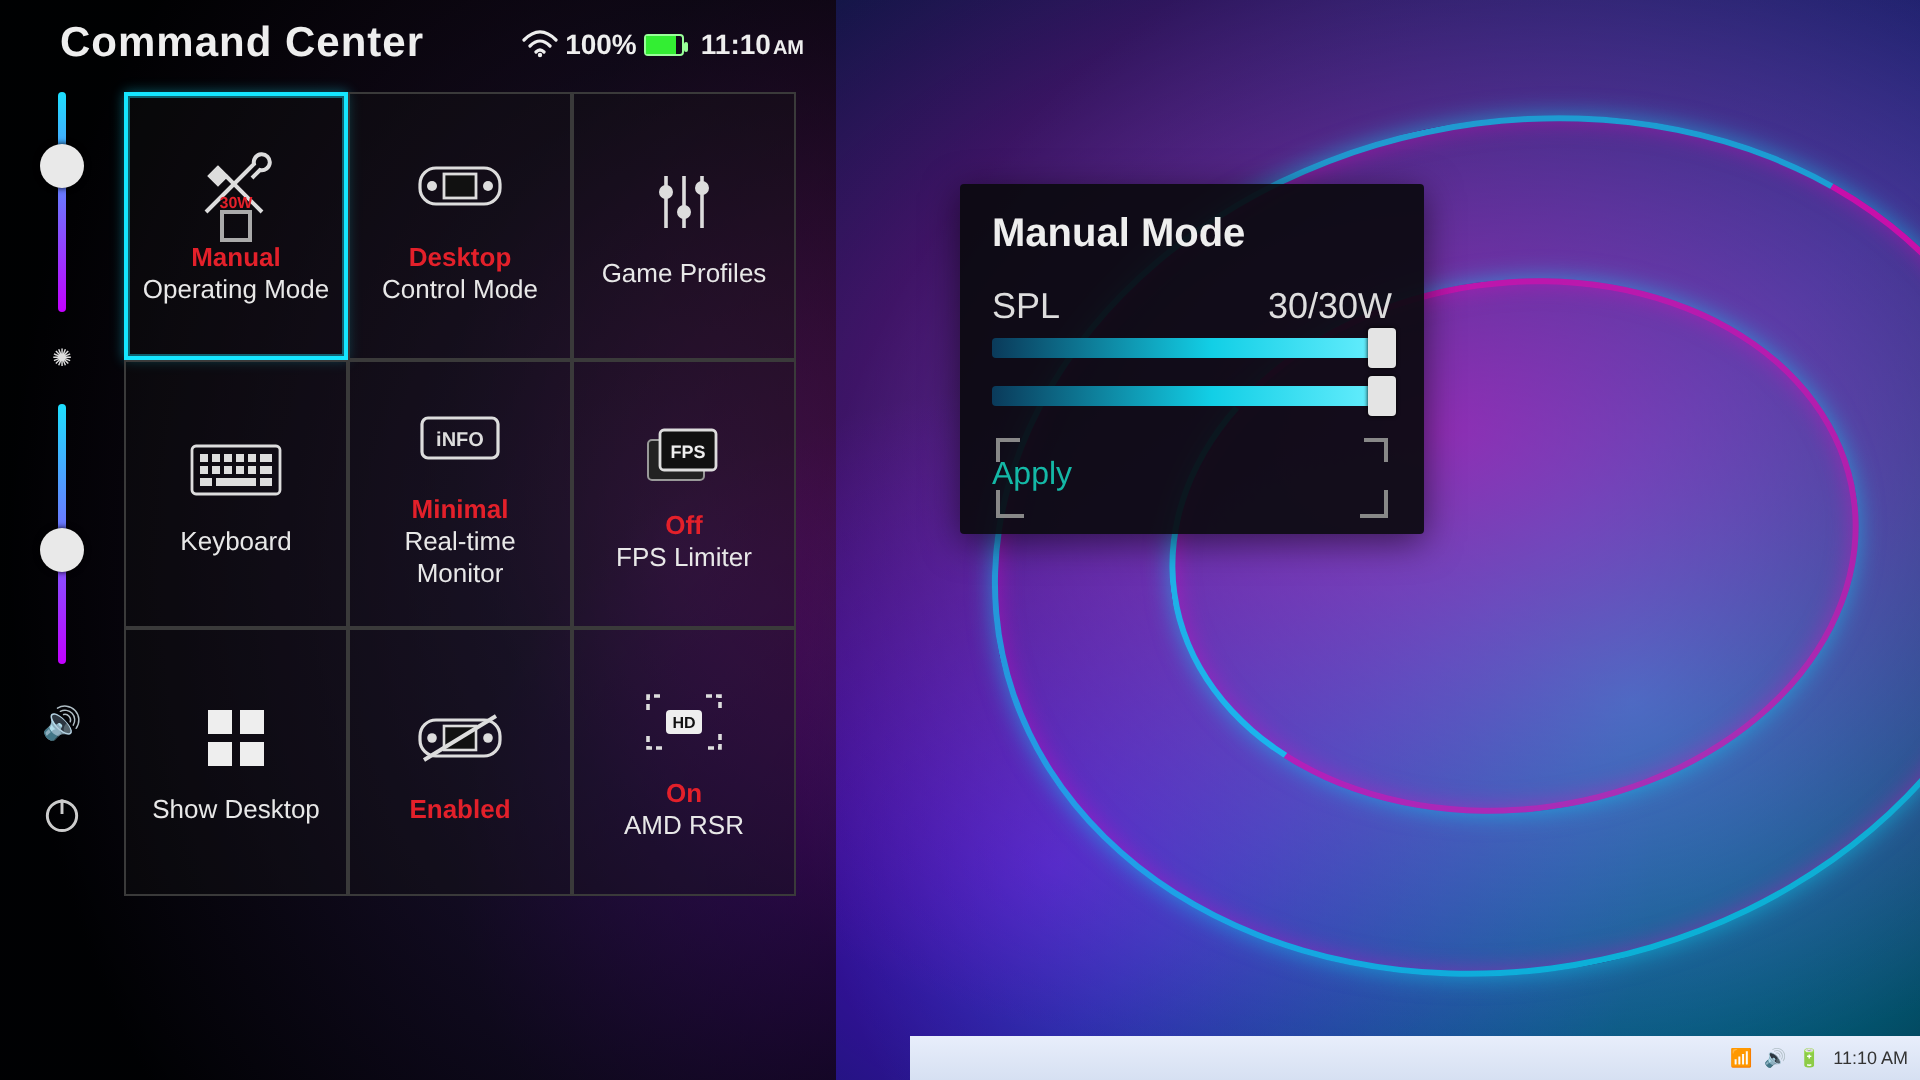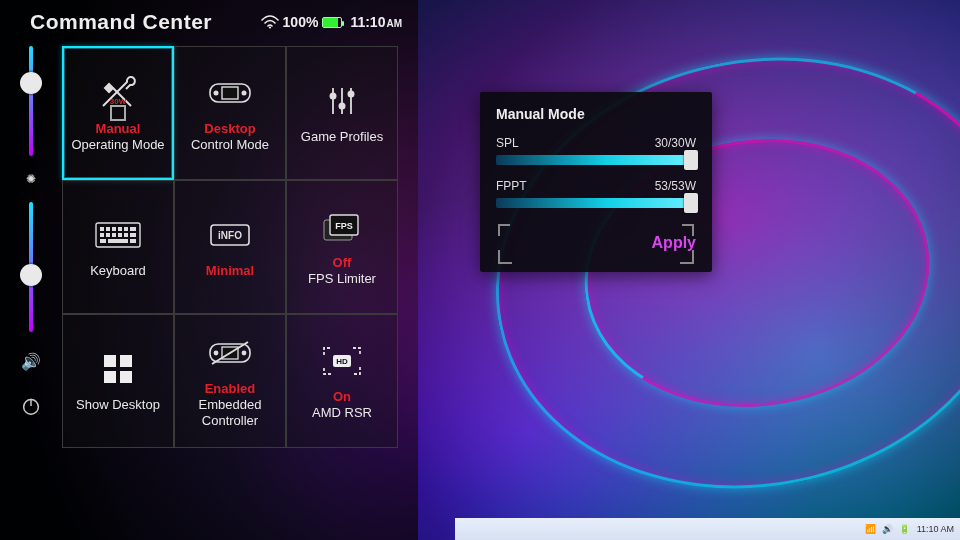--- a/index.html
+++ b/index.html
@@ -96,34 +96,34 @@
   .tile .state { color:#e3202a; font-weight:600; font-size:13px; }
   .tile .label { color:#e8e8e8; font-size:13px; }
 
   
   .manual {
     position:absolute; left:480px; top:92px; width:232px;
     background: rgba(10,10,14,0.92); color:#eee; z-index:3;
     padding:14px 16px 6px; border-radius:2px;
     box-shadow:0 4px 18px rgba(0,0,0,0.55);
   }
-  .manual h3{font-size:14px; font-weight:700; margin-bottom:14px;}
+  .manual h3{font-size:20px; font-weight:700; margin-bottom:14px;}
   .mrow{margin-bottom:14px;}
-  .mrow .top{display:flex;justify-content:space-between;font-size:12px;margin-bottom:5px;color:#ddd;}
+  .mrow .top{display:flex;justify-content:space-between;font-size:18px;margin-bottom:5px;color:#ddd;}
   .slider{
     height:10px; position:relative; border-radius:2px;
     background:linear-gradient(90deg,#0a3a5a 0%, #12cfe6 55%, #6df0ff 100%);
   }
   .slider .thumb{
     position:absolute; right:-2px; top:-5px; width:14px; height:20px;
     background:#e4e4e4; border-radius:2px; box-shadow:0 0 2px #000;
   }
   .apply-cell{
-    margin-top:6px; text-align:right; padding:12px 0 14px;
-    color:#d946ef; font-size:16px; position:relative; cursor:pointer;font-weight:bold;
+    margin-top:6px; text-align:left; padding:12px 0 14px;
+    color:#14b8a6; font-size:16px; position:relative; cursor:pointer;
   }
   .apply-cell::before{left:2px;bottom:2px;border-right:none;border-top:none;border-color:#888;}
   .apply-cell::after{right:2px;bottom:2px;border-left:none;border-top:none;border-color:#888;}
   .apply-cell .tl,.apply-cell .tr{position:absolute;width:12px;height:12px;border:2px solid #888;}
   .apply-cell .tl{left:2px;top:2px;border-right:none;border-bottom:none;}
   .apply-cell .tr{right:2px;top:2px;border-left:none;border-bottom:none;}
 
   svg { display:block; }
 </style>
 </head>
@@ -250,20 +250,21 @@
       </div>
 
       <div class="tile">
         <div class="ic">
           <svg width="40" height="22" viewBox="0 0 40 22">
               <rect x="1" y="1" width="38" height="20" rx="3" stroke="#ddd" stroke-width="1.6" fill="none"></rect>
               <text x="20" y="15" fill="#ddd" font-size="10" font-weight="700" text-anchor="middle">iNFO</text>
             </svg>
         </div>
         <div class="state">Minimal</div>
+        <div class="label">Real-time Monitor</div>
       </div>
 
       <div class="tile">
         <div class="ic">
           <svg width="42" height="32" viewBox="0 0 42 32">
               <rect x="3" y="9" width="28" height="20" rx="2" fill="#222" stroke="#999"></rect>
               <rect x="9" y="4" width="28" height="20" rx="2" fill="#111" stroke="#ddd" stroke-width="1.4"></rect>
               <text x="23" y="18" fill="#eee" font-size="9" font-weight="700" text-anchor="middle">FPS</text>
             </svg>
         </div>
@@ -288,21 +289,20 @@
         <div class="ic">
           <svg width="48" height="30" viewBox="0 0 48 30">
               <rect x="4" y="6" width="40" height="18" rx="8" stroke="#ddd" stroke-width="1.6" fill="none"></rect>
               <rect x="16" y="9" width="16" height="12" stroke="#ddd" stroke-width="1.3" fill="#111"></rect>
               <circle cx="10" cy="15" r="2.4" fill="#ddd"></circle>
               <circle cx="38" cy="15" r="2.4" fill="#ddd"></circle>
               <line x1="6" y1="26" x2="42" y2="4" stroke="#ddd" stroke-width="2"></line>
             </svg>
         </div>
         <div class="state">Enabled</div>
-        <div class="label">Embedded Controller</div>
       </div>
 
       <div class="tile">
         <div class="ic">
           <svg width="42" height="32" viewBox="0 0 42 32">
               <g stroke="#ddd" stroke-width="1.8" fill="none">
                 <path d="M3 10 V3 H10 M32 3 H39 V10 M39 22 V29 H32 M10 29 H3 V22" stroke-dasharray="3 2"></path>
               </g>
               <rect x="12" y="10" width="18" height="12" rx="2" fill="#eee"></rect>
               <text x="21" y="19" fill="#111" font-size="8" font-weight="700" text-anchor="middle">HD</text>
@@ -322,24 +322,20 @@
   <div class="mrow">
     <div class="top">
         <span>SPL</span>
         <span>30/30W</span>
       </div>
     <div class="slider">
         <div class="thumb"></div>
       </div>
   </div>
   <div class="mrow">
-    <div class="top">
-        <span>FPPT</span>
-        <span>53/53W</span>
-      </div>
     <div class="slider">
         <div class="thumb"></div>
       </div>
   </div>
 
   <div class="apply-cell">
     <span class="tl"></span><span class="tr"></span>
     <span>Apply</span>
   </div>
 </div>

